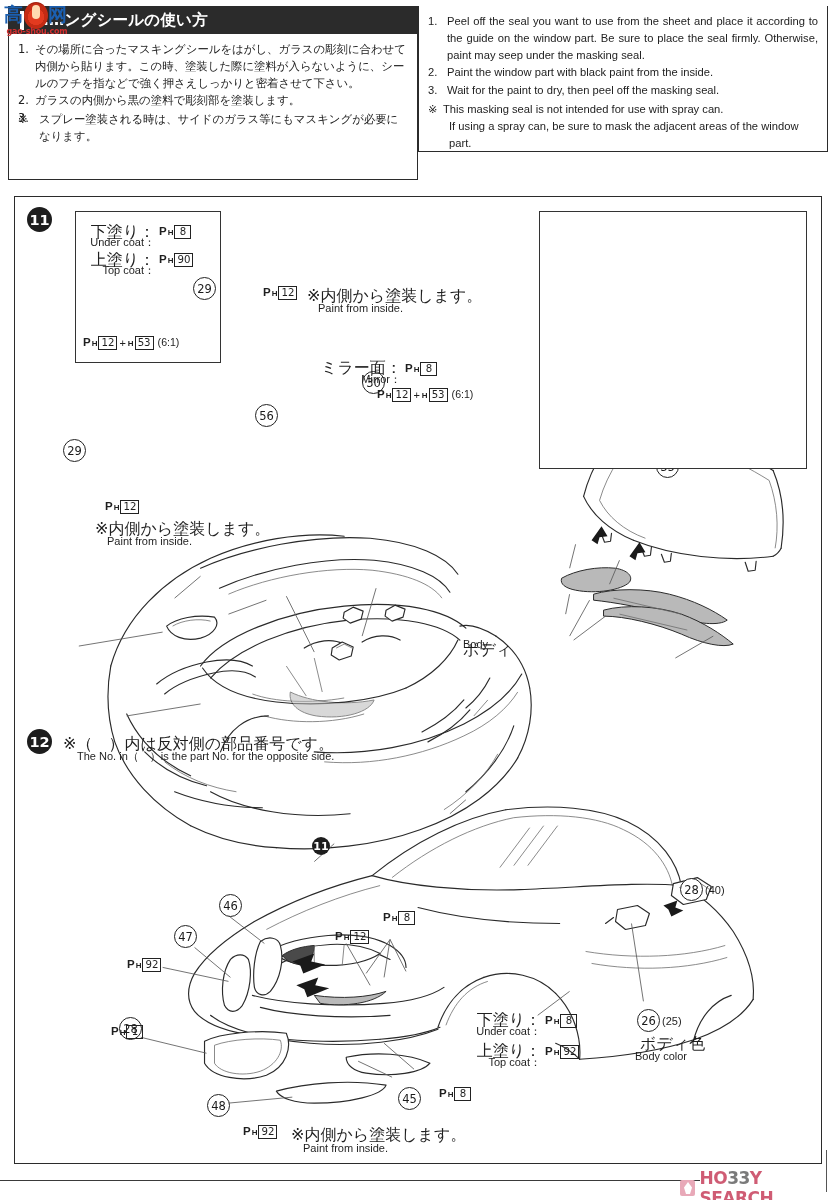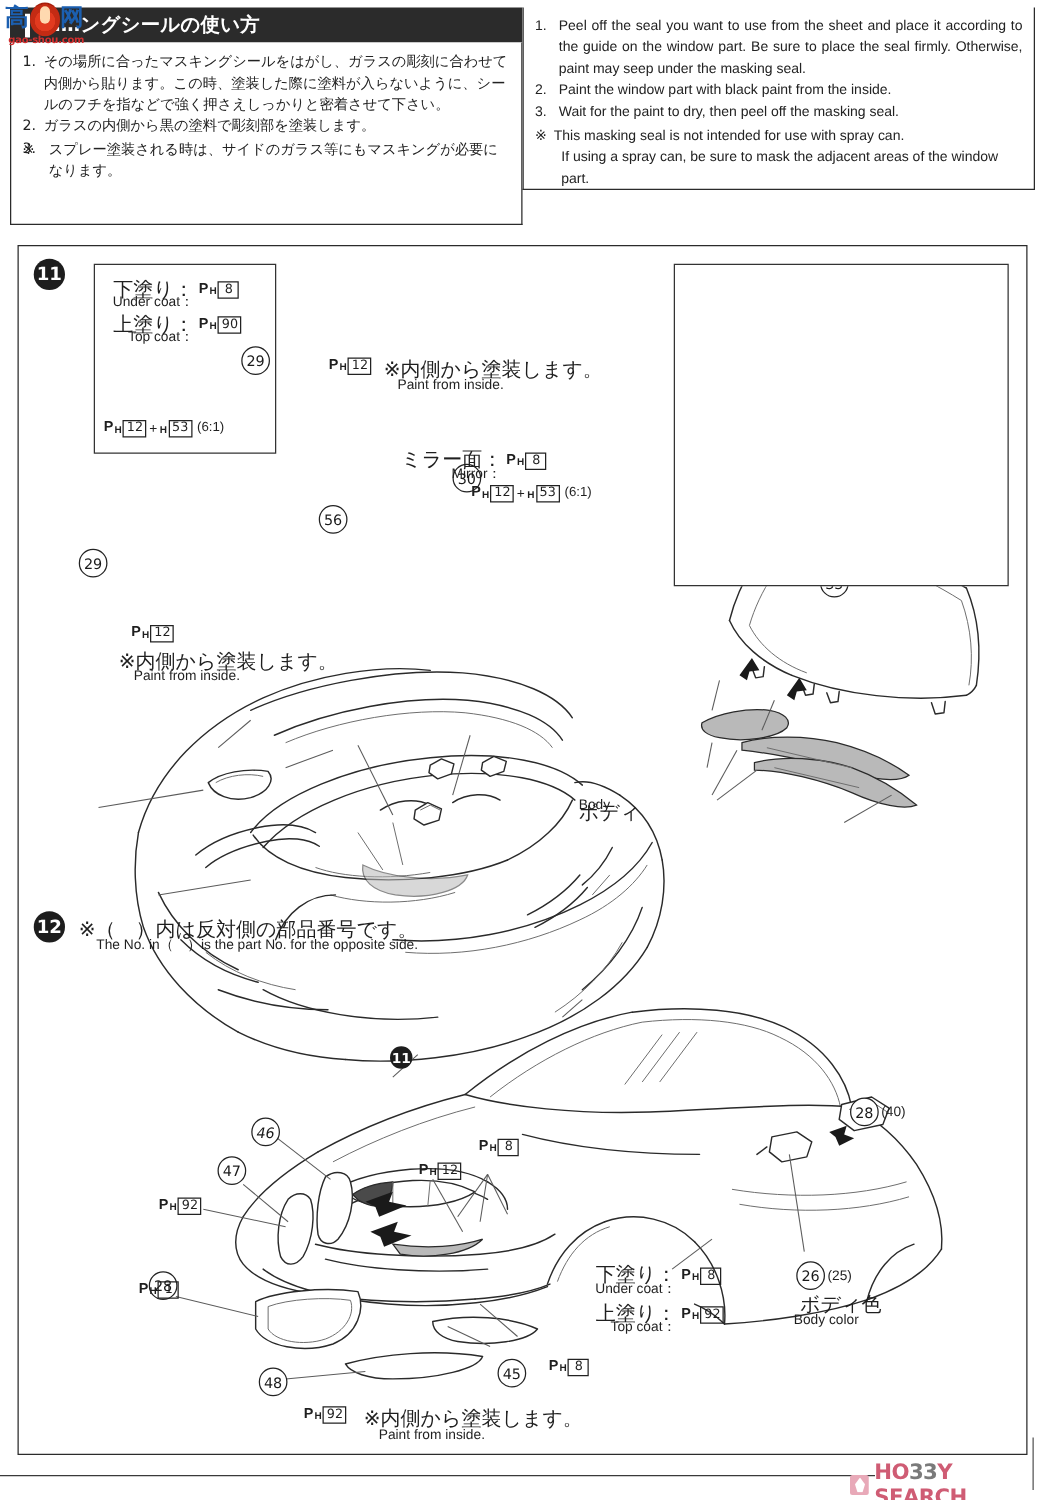--- a/index.html
+++ b/index.html
@@ -503,21 +503,21 @@
     <div class="t" style="left:448px;top:440px;">Body</div>
 
     <div class="subbox" style="left:524px;top:14px;width:268px;height:258px;"></div>
 
     <div class="stepnum" style="left:12px;top:532px;">12</div>
     <div class="t jpn" style="left:48px;top:536px;">※（　）内は反対側の部品番号です。</div>
     <div class="t" style="left:62px;top:552px;">The No. in（　）is the part No. for the opposite side.</div>
 
     <div class="stepnum" style="left:297px;top:640px;width:18px;height:18px;font-size:11px;">11</div>
 
-    <div class="pn" style="left:186px;top:697px;font-style:italic;">46</div>
+    <div class="pn" style="left:204px;top:697px;">46</div>
     <div class="pn" style="left:159px;top:728px;">47</div>
     <div class="pn" style="left:104px;top:820px;">28</div>
     <div class="pn" style="left:192px;top:897px;">48</div>
     <div class="pn" style="left:383px;top:890px;">45</div>
     <div class="pn" style="left:665px;top:681px;">28</div>
     <div class="t" style="left:690px;top:686px;">(40)</div>
     <div class="pn" style="left:622px;top:812px;">26</div>
     <div class="t" style="left:647px;top:817px;">(25)</div>
 
     <div class="t" style="left:112px;top:760px;">

